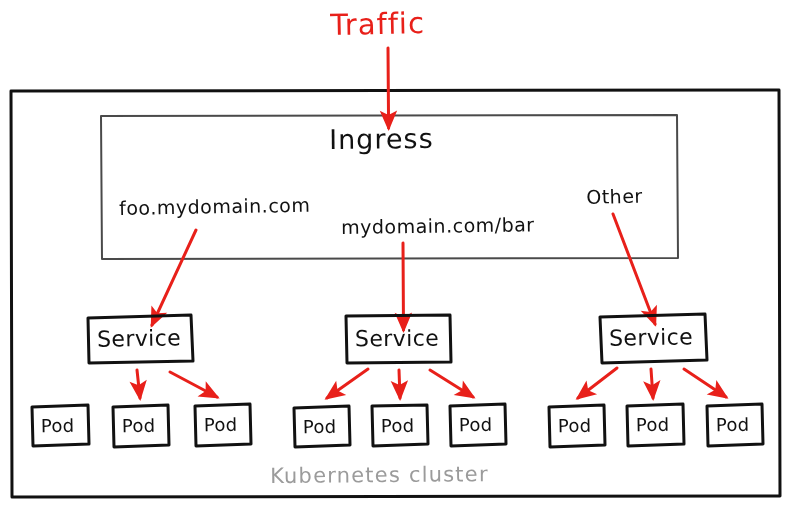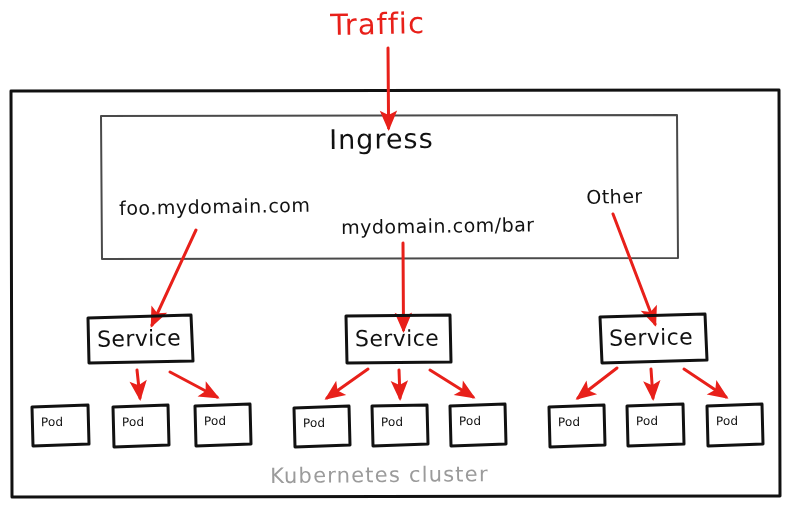--- a/index.html
+++ b/index.html
@@ -76,21 +76,21 @@
     font-family: "DejaVu Sans", sans-serif;
     color: #111111;
     white-space: nowrap;
     pointer-events: none;
   }
   .service-label {
     font-size: 22px;
     letter-spacing: 0.4px;
   }
   .pod-label {
-    font-size: 12px;
+    font-size: 18px;
     letter-spacing: 0.2px;
     text-align: right;
   }
 </style>
 </head>
 <body>
 
 <div id="canvas">
 
   <svg id="svg-layer" viewBox="0 0 800 517">

